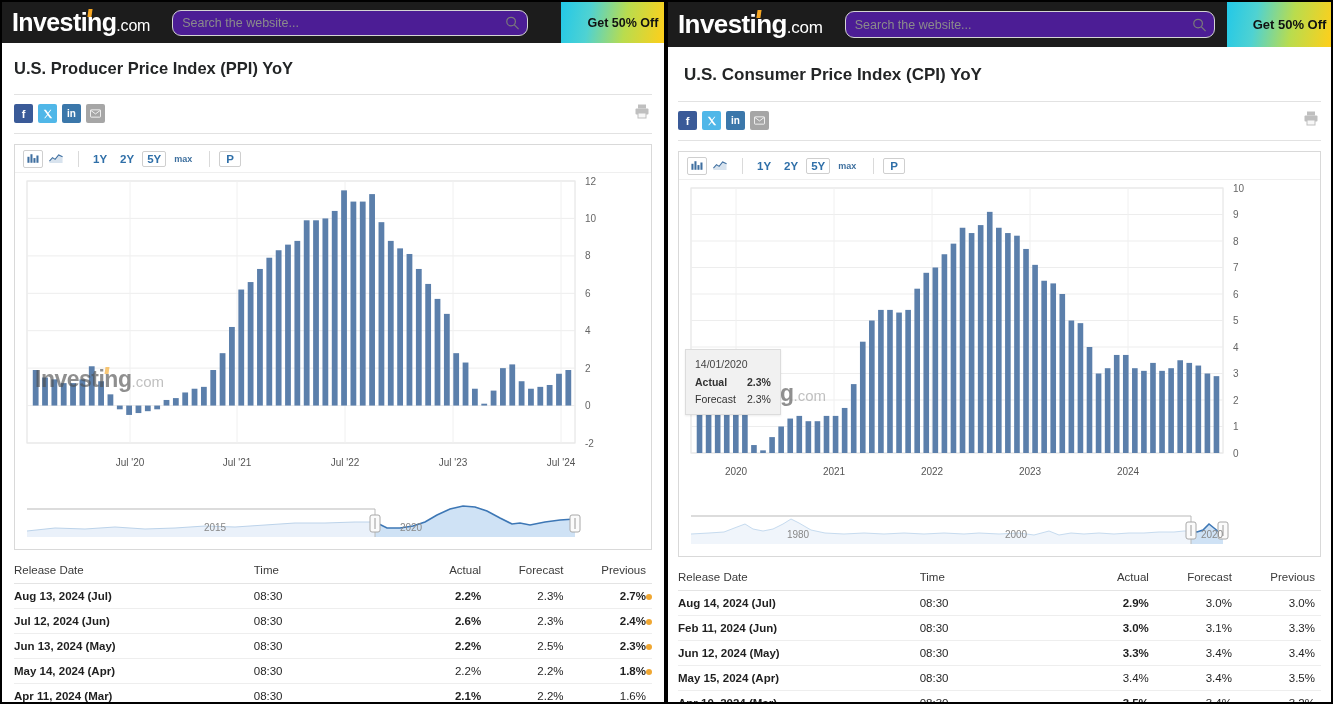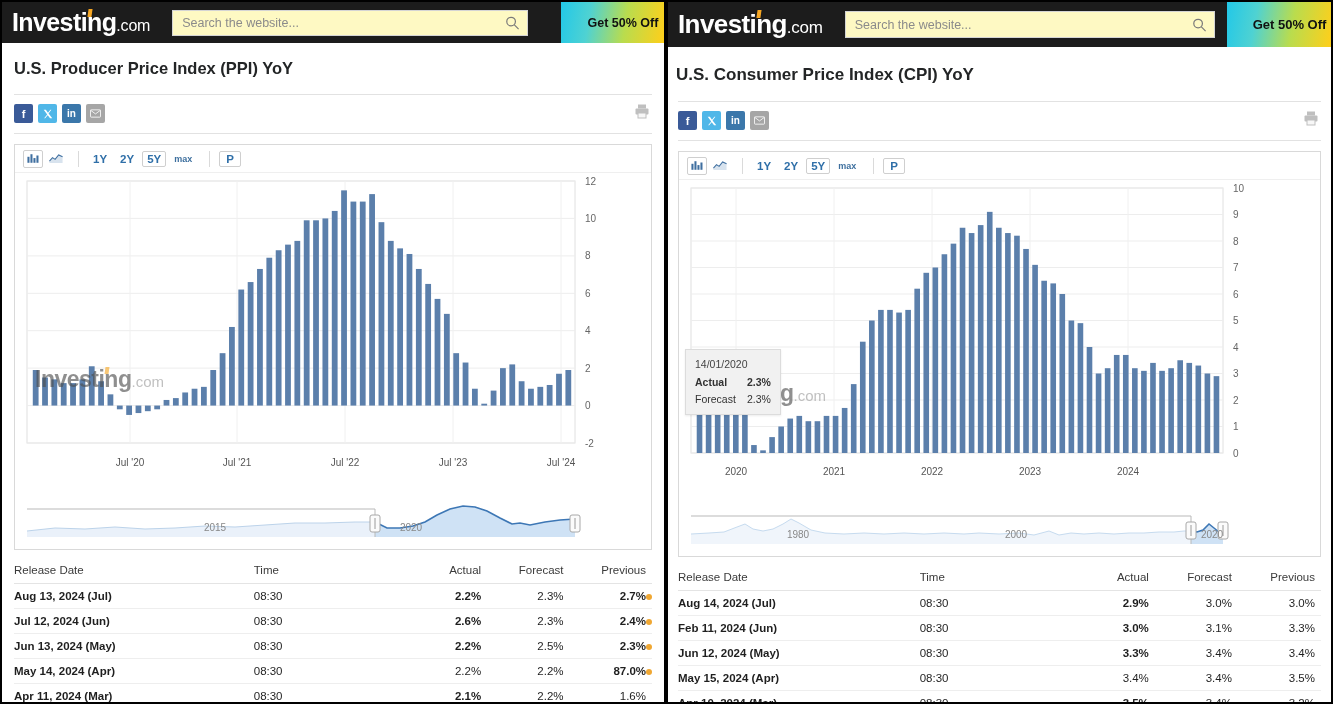--- a/index.html
+++ b/index.html
@@ -48,21 +48,21 @@
 
   .searchwrap {
     position: relative;
     margin-left: 22px;
     flex: 1 1 auto;
     max-width: 356px;
   }
   .panel.right .searchwrap { max-width: 370px; }
   .searchbox {
     width:100%; height:26px;
-    background:#fef9c3; border:1px solid #d4d4d4; border-radius:0;
+    background:#4c1d95; border:1px solid #d4d4d4; border-radius:9px;
     font-size:12.5px; color:#8b8b8b; padding:0 30px 0 9px;
     font-family:"Liberation Sans", sans-serif;
   }
   .panel.right .searchbox { height:27px; }
   .searchbox::placeholder { color:#8b8b8b; }
   .search-icon {
     position:absolute; right:8px; top:50%; transform:translateY(-50%);
     width:15px; height:15px; pointer-events:none;
   }
   .search-icon svg { display:block; }
@@ -77,21 +77,21 @@
     font-family:"Liberation Sans", sans-serif;
     padding-left:21px;
   }
   .panel.right .promo { height:45px; width:104px; font-size:13px; }
 
   
   .page-title {
     font-size:16.5px; font-weight:bold; color:#232526;
     padding:16px 4px 0 12px;
   }
-  .panel.right .page-title { font-size:17px; padding:18px 0 0 8px; }
+  .panel.right .page-title { font-size:17px; padding:18px 0 0 16px; }
 
   .hr { height:1px; background:#e2e2e2; margin:16px 12px 0 12px; }
   .panel.right .hr { margin:16px 10px 0 10px; }
 
   
   .share-row {
     display:flex; align-items:center; gap:5px;
     padding:9px 12px 0 12px; position:relative;
   }
   .panel.right .share-row { padding:9px 10px 0 10px; }
@@ -461,21 +461,21 @@
               <td class="c-red">2.2%</td>
               <td>2.5%</td>
               <td class="c-green">2.3%</td>
               <td class="dot-cell"><span class="dot"></span></td>
             </tr>
             <tr>
               <td class="l">May 14, 2024 (Apr)</td>
               <td class="t">08:30</td>
               <td class="c-plain">2.2%</td>
               <td>2.2%</td>
-              <td class="c-red">87.0%</td>
+              <td class="c-red">1.8%</td>
               <td class="dot-cell"><span class="dot"></span></td>
             </tr>
             <tr>
               <td class="l">Apr 11, 2024 (Mar)</td>
               <td class="t">08:30</td>
               <td class="c-red">2.1%</td>
               <td>2.2%</td>
               <td class="c-plain">1.6%</td>
               <td class="dot-cell"><span class="dot hidden"></span></td>
             </tr>

